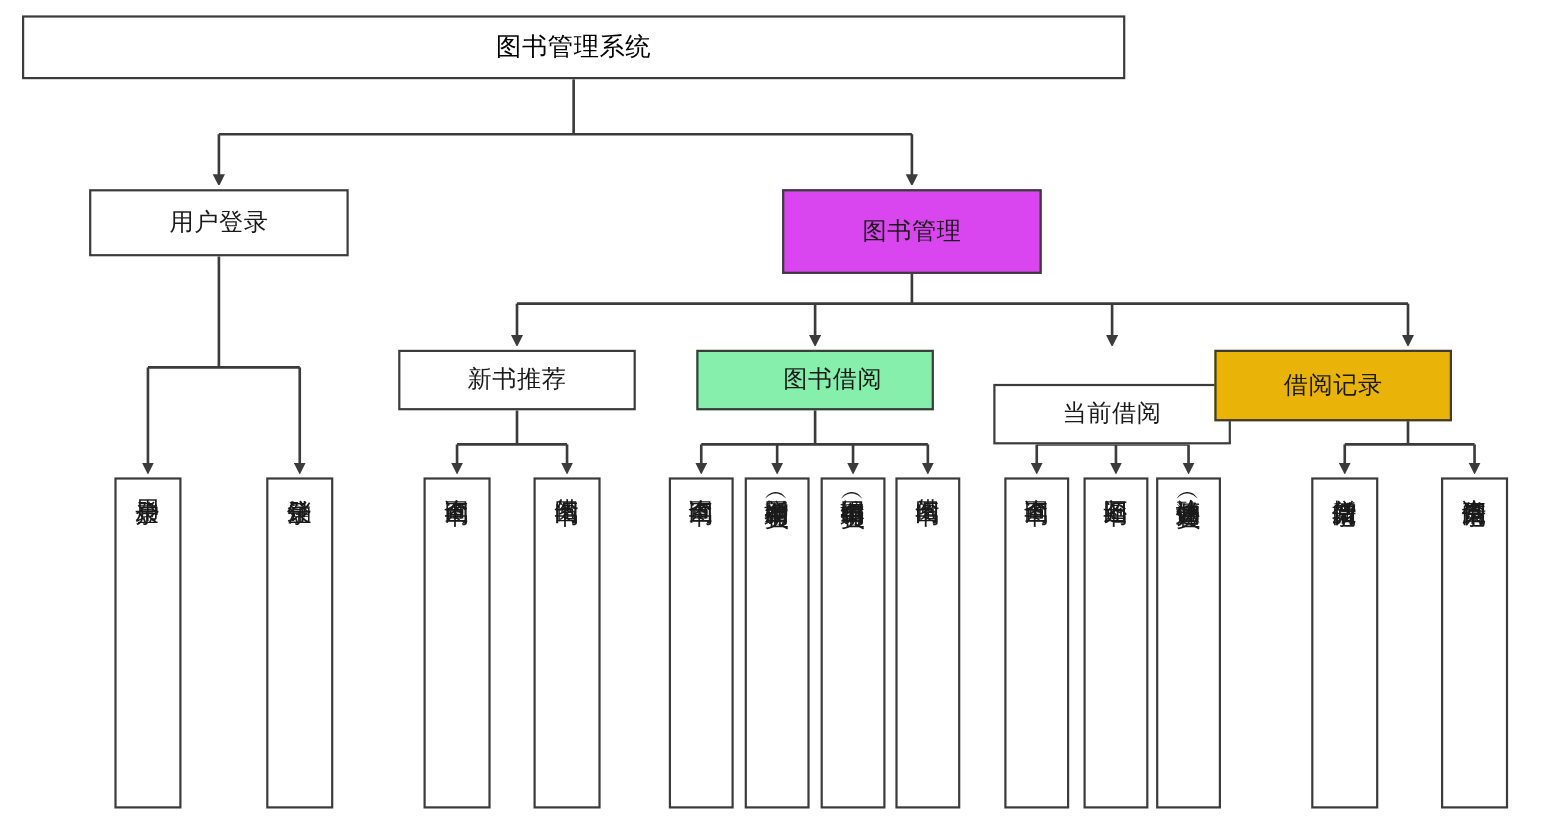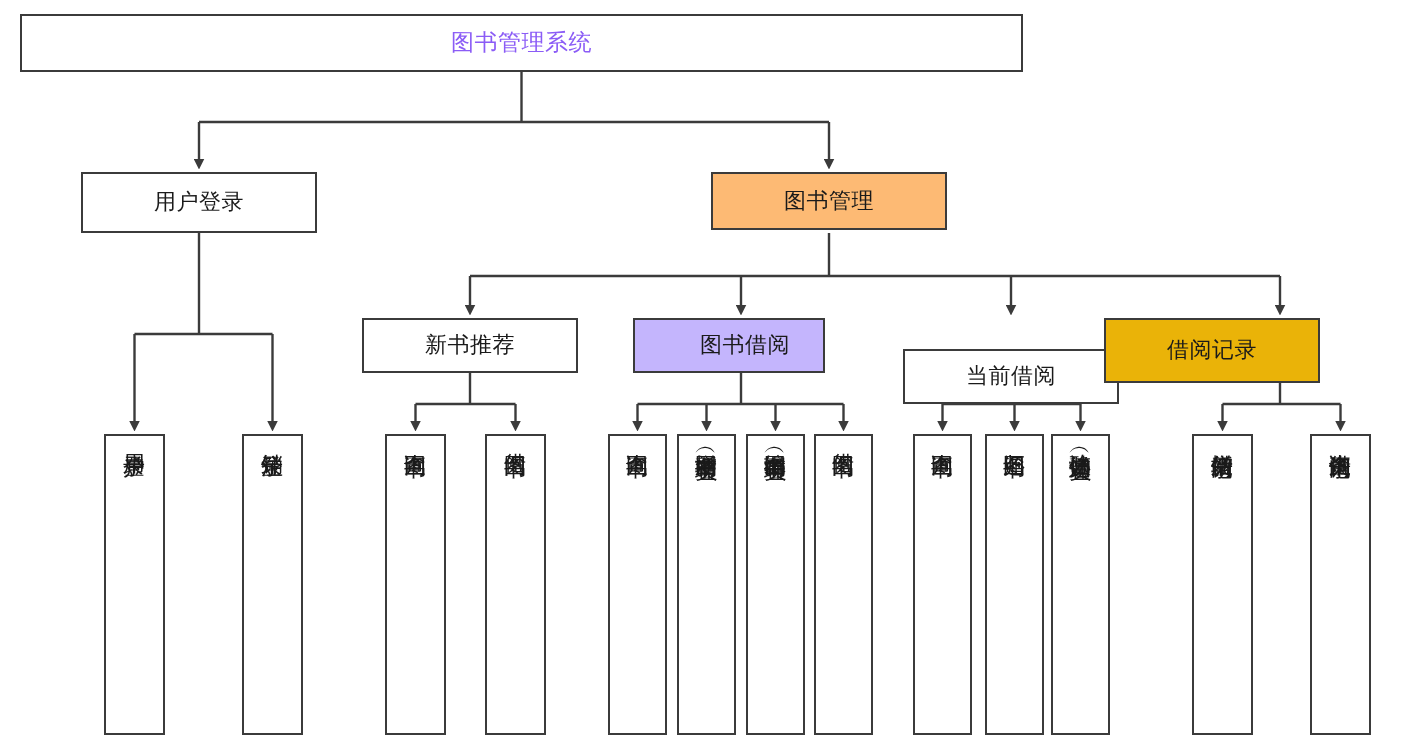--- a/index.html
+++ b/index.html
@@ -112,32 +112,32 @@
         <path d="M 1014.5 404 L 1014.5 422" marker-end="url(#arrowhead)"></path>
         <path d="M 1080.5 404 L 1080.5 422" marker-end="url(#arrowhead)"></path>
         <path d="M 1280 373 L 1280 404"></path>
         <path d="M 1222.5 404 L 1340.5 404"></path>
         <path d="M 1222.5 404 L 1222.5 422" marker-end="url(#arrowhead)"></path>
         <path d="M 1340.5 404 L 1340.5 422" marker-end="url(#arrowhead)"></path>
       </g>
   </svg>
   <div id="node-layer">
       <div class="node horizontal root" style="left: 20px; top: 14px; width: 1003px; height: 58px; border-color: rgb(59, 59, 59); background: rgb(255, 255, 255);">
-        <div class="node-label" style="color: #8b5cf6;">图书管理系统</div>
+        <div class="node-label" style="color: #000000;">图书管理系统</div>
       </div>
       <div class="node horizontal" style="left: 81px; top: 172px; width: 236px; height: 61px; border-color: rgb(59, 59, 59); background: rgb(255, 255, 255);">
         <div class="node-label" style="color: rgb(26, 26, 26);">用户登录</div>
       </div>
-      <div class="node horizontal" style="left: 711px; top: 172px; width: 236px; height: 58px; border-color: rgb(59, 59, 59); background: #fdba74;">
+      <div class="node horizontal" style="left: 711px; top: 172px; width: 236px; height: 77px; border-color: rgb(59, 59, 59); background: #d946ef;">
         <div class="node-label" style="color: rgb(26, 26, 26);">图书管理</div>
       </div>
       <div class="node horizontal" style="left: 362px; top: 318px; width: 216px; height: 55px; border-color: rgb(59, 59, 59); background: rgb(255, 255, 255);">
         <div class="node-label" style="color: rgb(26, 26, 26);">新书推荐</div>
       </div>
-      <div class="node horizontal" style="left: 633px; top: 318px; width: 192px; height: 55px; border-color: rgb(59, 59, 59); background: #c4b5fd; padding-left: 32px;">
+      <div class="node horizontal" style="left: 633px; top: 318px; width: 216px; height: 55px; border-color: rgb(59, 59, 59); background: #86efac; padding-left: 32px;">
         <div class="node-label" style="color: rgb(26, 26, 26);">图书借阅</div>
       </div>
       <div class="node horizontal" style="left: 903px; top: 318px; width: 216px; height: 55px; border-color: rgb(59, 59, 59); background: rgb(255, 255, 255); margin-top: 31px;">
         <div class="node-label" style="color: rgb(26, 26, 26);">当前借阅</div>
       </div>
       <div class="node horizontal" style="left: 1104px; top: 318px; width: 216px; height: 65px; border-color: rgb(59, 59, 59); background: #eab308;">
         <div class="node-label" style="color: rgb(26, 26, 26);">借阅记录</div>
       </div>
       <div class="node vertical" style="left: 104px; top: 434px; width: 61px; height: 301px; border-color: rgb(59, 59, 59); background: rgb(255, 255, 255);">
         <div class="node-label" style="color: rgb(26, 26, 26);">用户登录</div>

